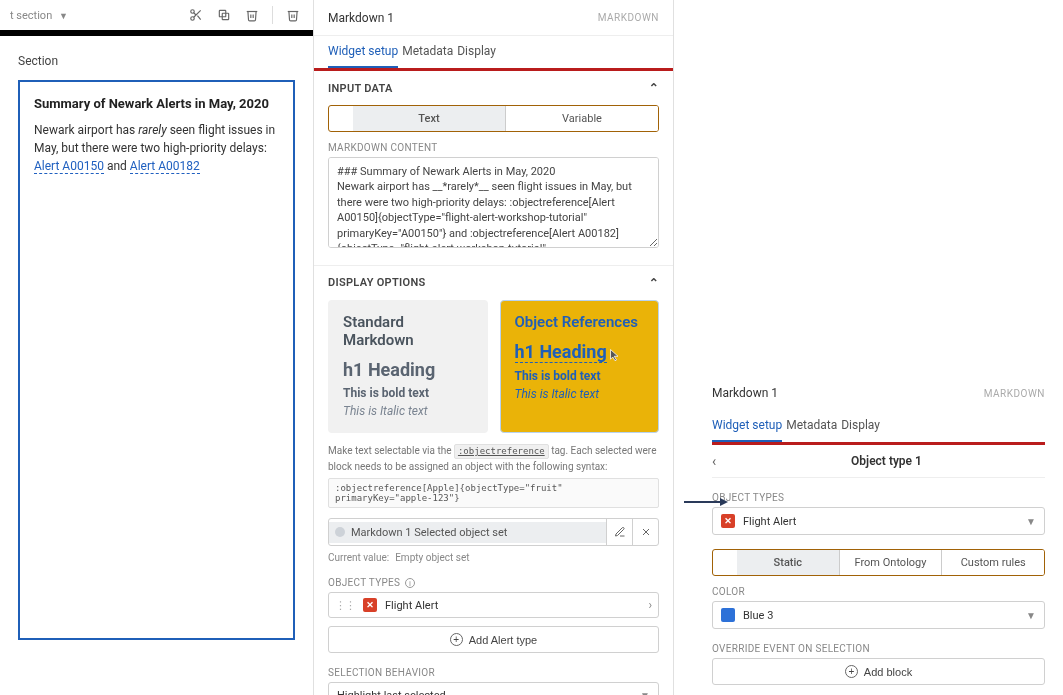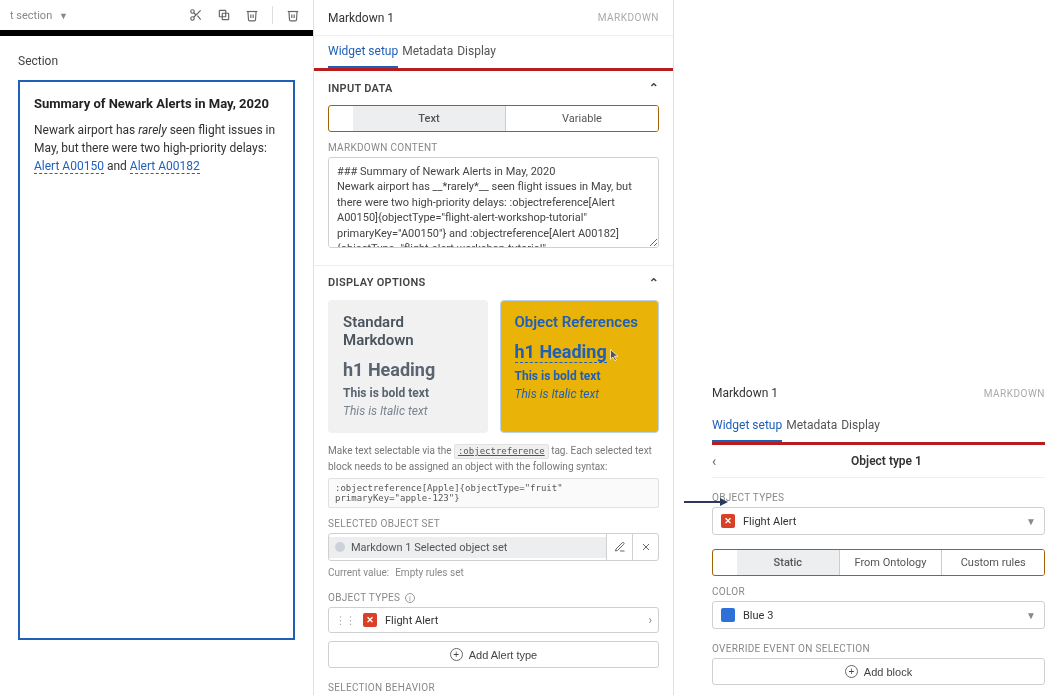--- a/index.html
+++ b/index.html
@@ -208,46 +208,45 @@
                   </svg></span>
             </div>
             <div class="bolddemo">This is bold text</div>
             <div class="italdemo">This is Italic text</div>
           </div>
         </div>
 
         <div class="helptext">
           <span>Make text selectable via the </span>
           <span class="codechip">:objectreference</span>
-          <span> tag. Each selected text block needs to be assigned an object with the following syntax:</span>
+          <span> tag. Each selected were block needs to be assigned an object with the following syntax:</span>
         </div>
         <div class="codeblock">:objectreference[Apple]{objectType="fruit" primaryKey="apple-123"}</div>
 
-        <div class="sublabel">SELECTED OBJECT SET</div>
         <div class="objset-row">
           <div class="objset-chip">
             <span class="dot"></span>
             <span>Markdown 1 Selected object set</span>
           </div>
           <div class="objset-btn">
               <svg width="12" height="12" viewBox="0 0 24 24" fill="none" stroke="currentColor" stroke-width="2">
                 <path d="M12 20h9"></path>
                 <path d="M16.5 3.5a2.1 2.1 0 0 1 3 3L7 19l-4 1 1-4z"></path>
               </svg>
             </div>
           <div class="objset-btn">
               <svg width="12" height="12" viewBox="0 0 24 24" fill="none" stroke="currentColor" stroke-width="2">
                 <line x1="18" y1="6" x2="6" y2="18"></line>
                 <line x1="6" y1="6" x2="18" y2="18"></line>
               </svg>
             </div>
         </div>
         <div class="current-val">
           <span>Current value:</span>
-          <span>Empty rules set</span>
+          <span>Empty object set</span>
         </div>
 
         <div class="sublabel" style="margin-top:14px;">
           <span>OBJECT TYPES</span>
           <span style="display:inline-block;width:10px;height:10px;border:1px solid #999;border-radius:50%;font-size:8px;text-align:center;line-height:9px;margin-left:2px;color:#999;">i</span>
         </div>
         <div class="objtype-row">
           <span class="drag-dots">⋮⋮</span>
           <span class="objtype-icon">✕</span>
           <span class="objtype-label">Flight Alert</span>

